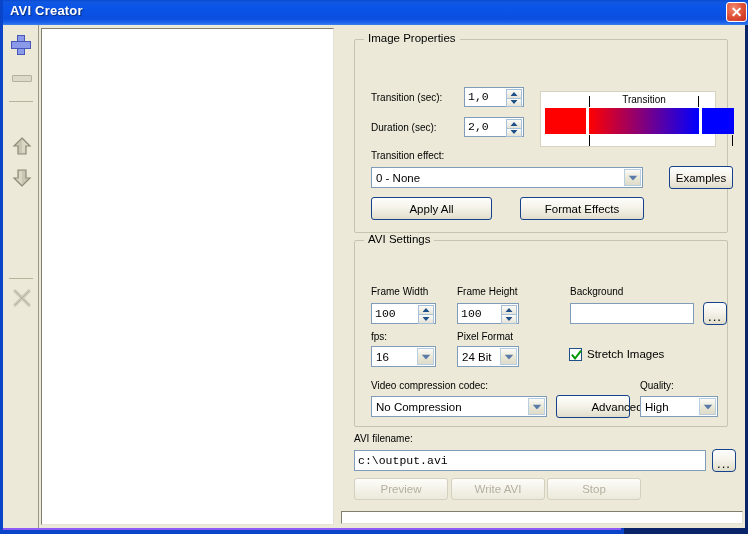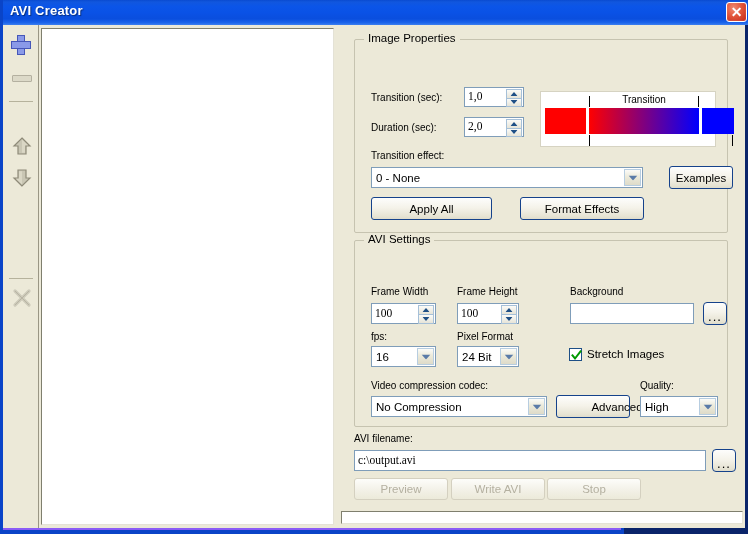--- a/index.html
+++ b/index.html
@@ -133,21 +133,21 @@
     position: absolute;
     font-size: 10px; color: #000000;
     white-space: nowrap;
   }
 
   
   .tbox {
     position: absolute;
     background: #ffffff;
     border: 1px solid #7f9db9;
-    font-family: Liberation Serif, serif;
+    font-family: Liberation Mono, monospace;
     font-size: 11.5px; color: #000000;
     padding: 0 16px;
     line-height: 1;
   }
   .tbox-val {
     position: absolute; left: 3px; top: 50%;
     transform: translateY(-50%);
     font-size: 11.5px; color: #000;
     white-space: nowrap;
   }

